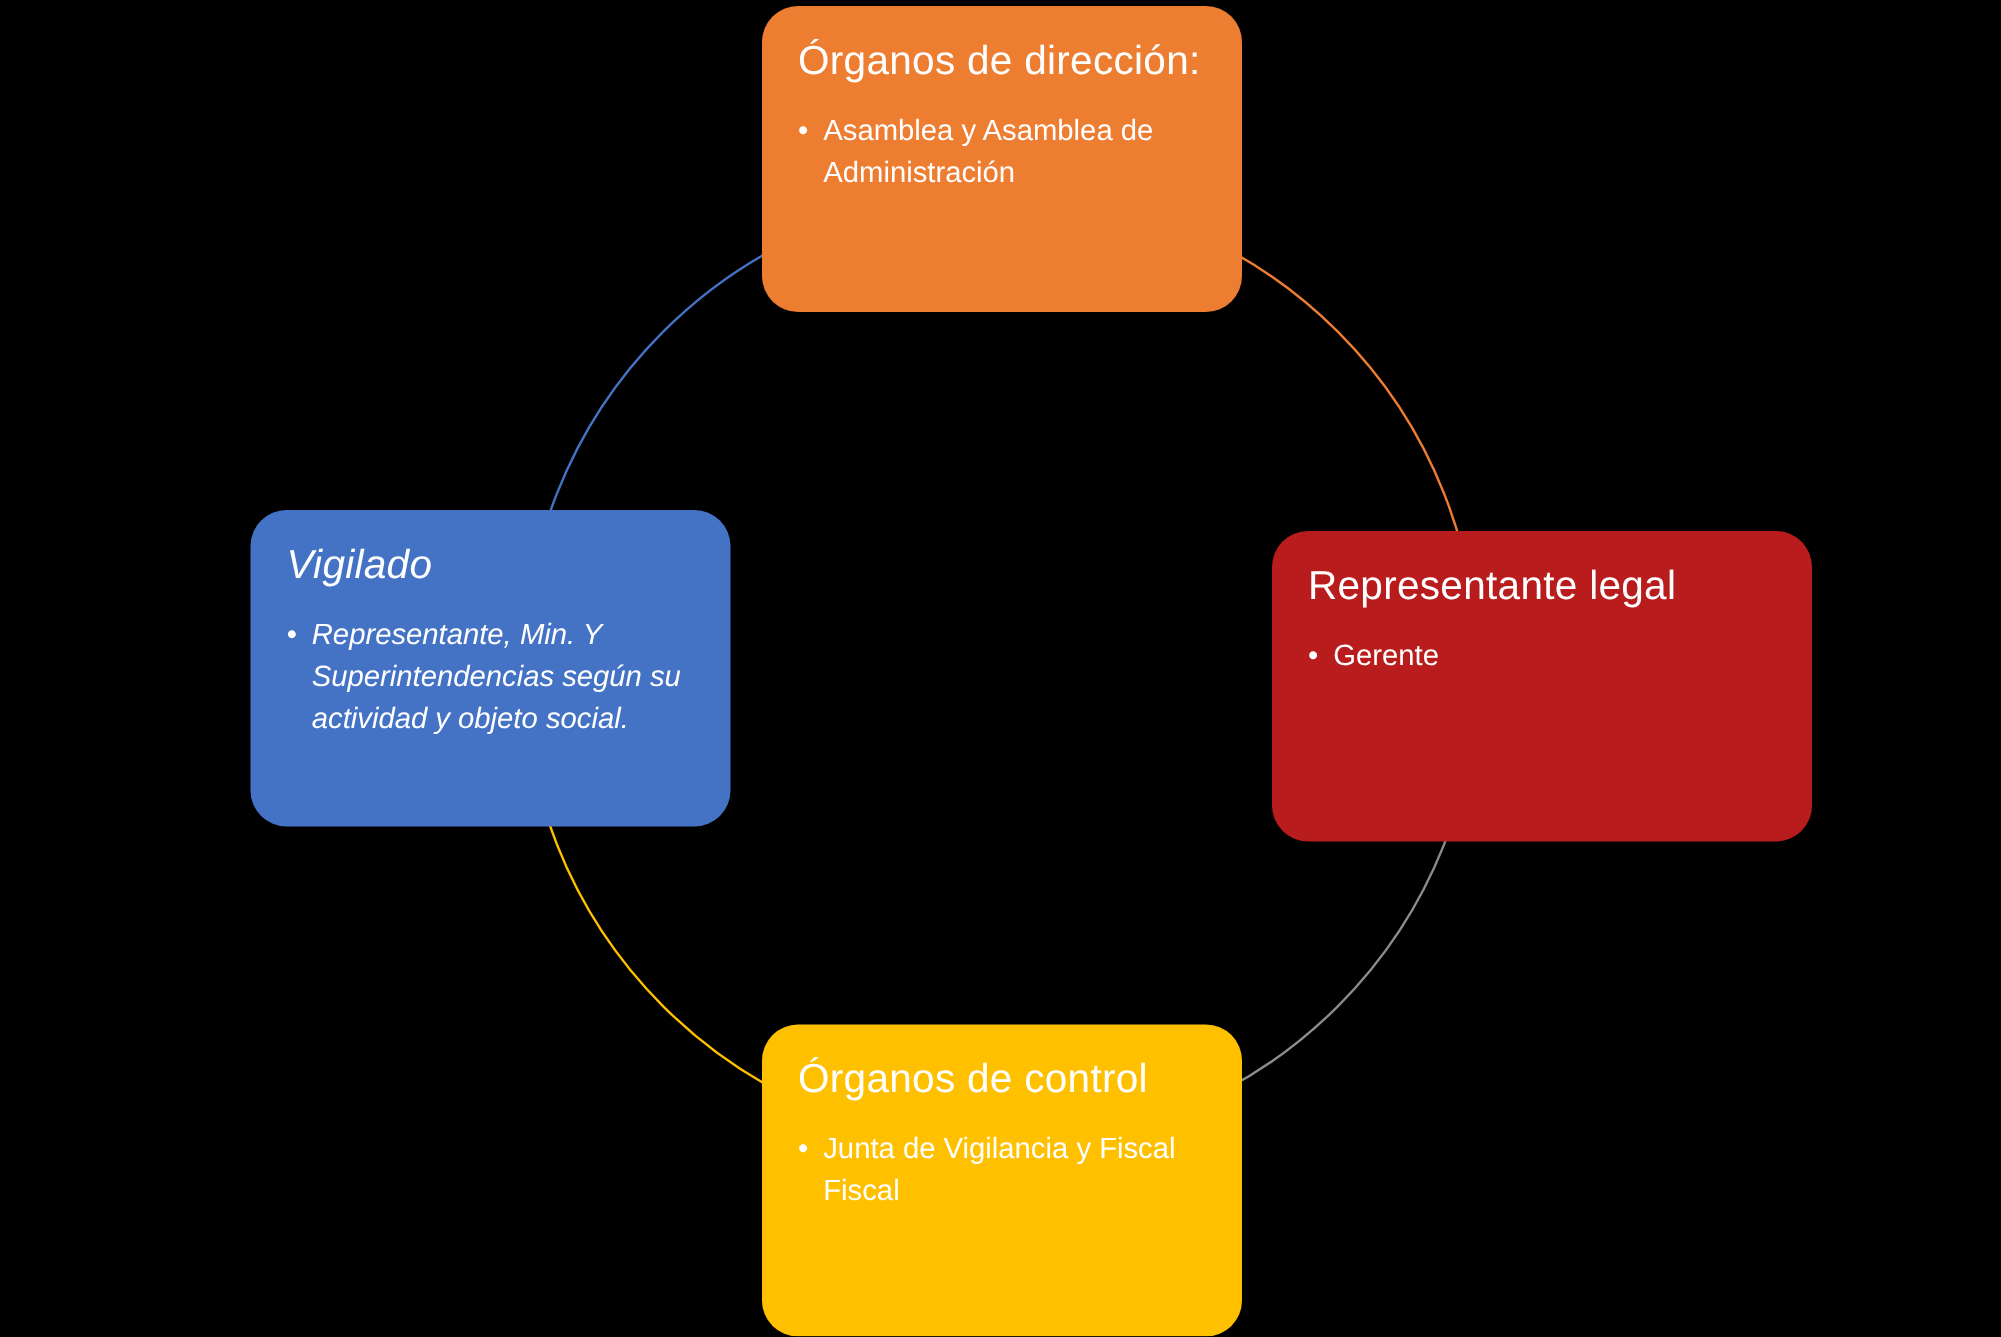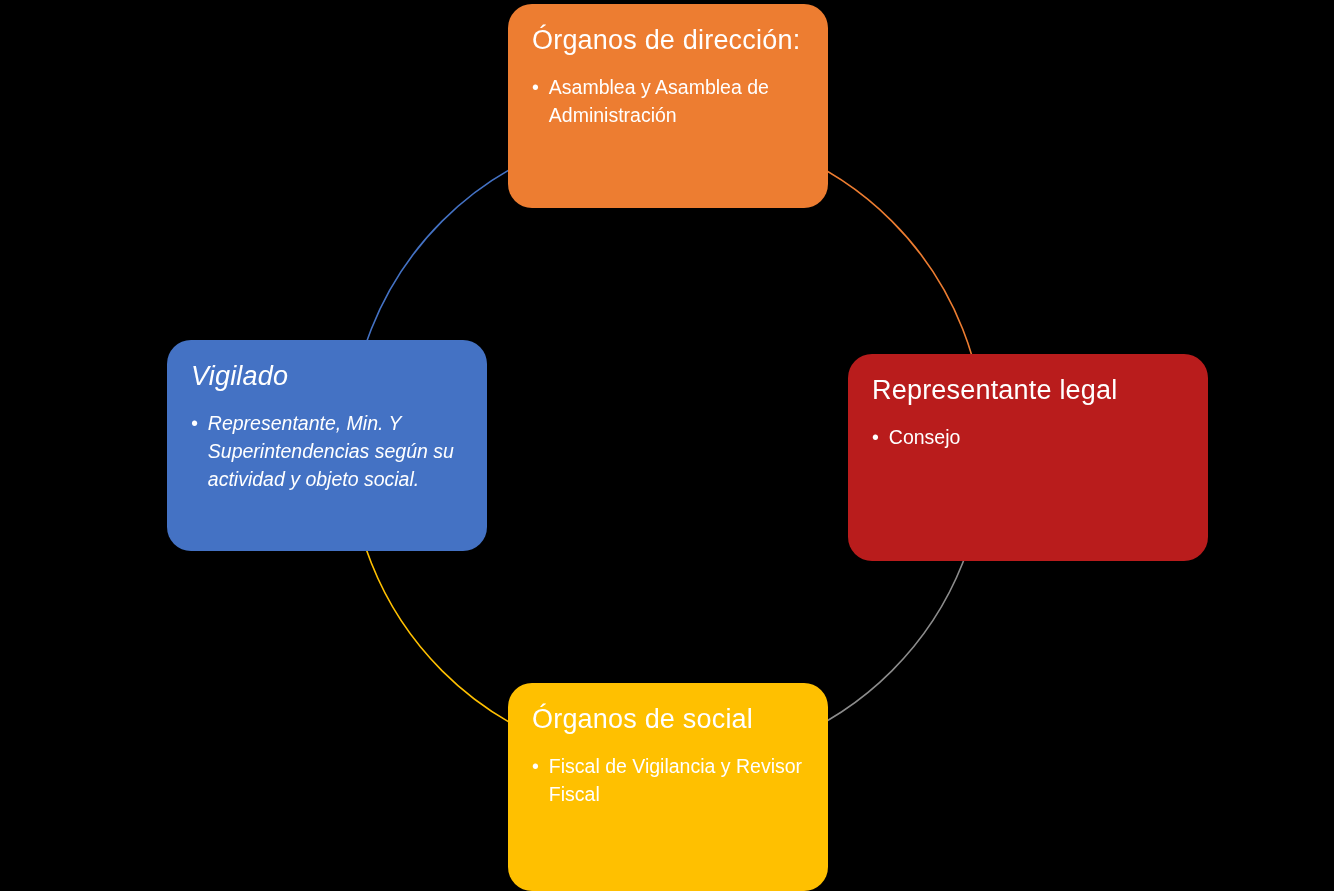--- a/index.html
+++ b/index.html
@@ -71,29 +71,29 @@
     <div class="bullet">
       <span class="dot">•</span>
       <span class="txt">Asamblea y Asamblea de Administración</span>
     </div>
   </div>
 
   <div class="node" style="left: 848px; top: 342px; width: 360px; height: 207px; background-color: #b91c1c; margin-top: 12px;">
     <h2>Representante legal</h2>
     <div class="bullet">
       <span class="dot">•</span>
-      <span class="txt">Consejo</span>
+      <span class="txt">Gerente</span>
     </div>
   </div>
 
   <div class="node" style="left: 508px; top: 683px; width: 320px; height: 208px; background-color: rgb(255, 192, 0);">
-    <h2>Órganos de social</h2>
+    <h2>Órganos de control</h2>
     <div class="bullet">
       <span class="dot">•</span>
-      <span class="txt">Fiscal de Vigilancia y Revisor Fiscal</span>
+      <span class="txt">Junta de Vigilancia y Fiscal Fiscal</span>
     </div>
   </div>
 
   <div class="node" style="left: 167px; top: 340px; width: 320px; height: 211px; background-color: rgb(68, 114, 196); font-style: italic;">
     <h2>Vigilado</h2>
     <div class="bullet">
       <span class="dot">•</span>
       <span class="txt">Representante, Min. Y Superintendencias según su actividad y objeto social.</span>
     </div>
   </div>

